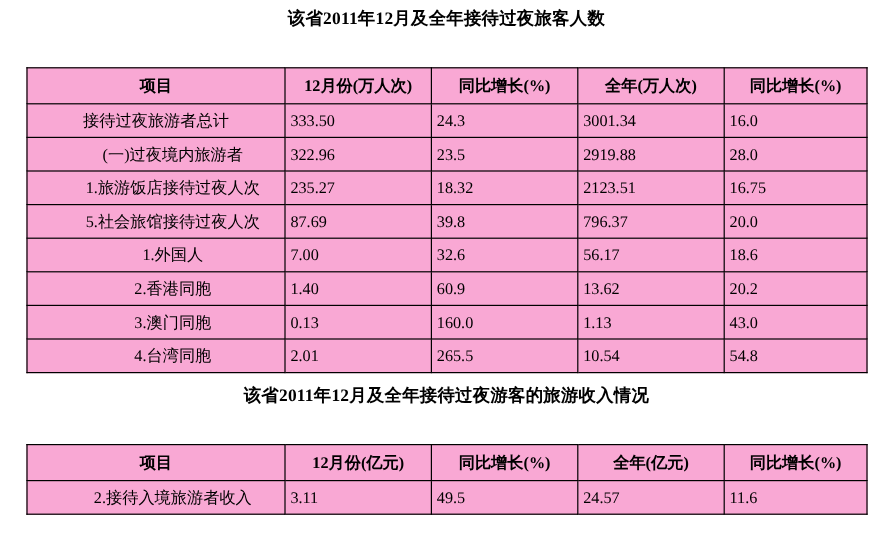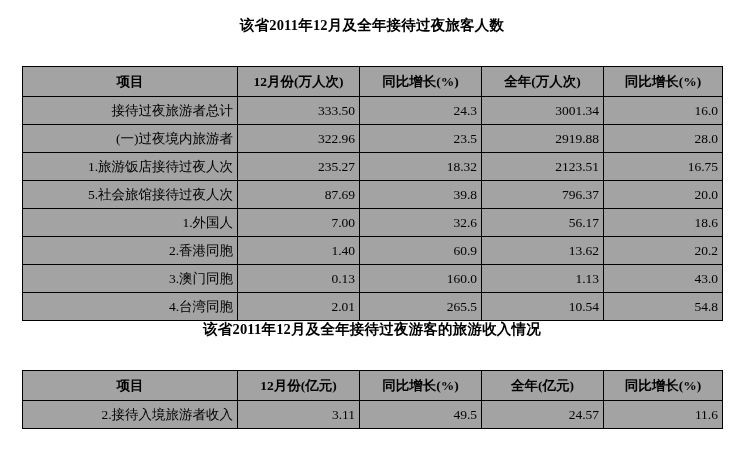--- a/index.html
+++ b/index.html
@@ -19,62 +19,62 @@
     position: relative;
     width: 745px;
     height: 456px;
     box-sizing: border-box;
   }
   .table-block {
     position: absolute;
     left: 22px;
     width: 700px;
   }
-  #block1 { top: 16px; }
+  #block1 { top: 6px; }
   #block2 { top: 320px; }
 
   .tbl-title {
     text-align: center;
     font-weight: bold;
     font-size: 14.5px;
     letter-spacing: 0.2px;
     margin-bottom: 6px;
     white-space: nowrap;
   }
   table.data {
     border-collapse: collapse;
     width: 700px;
     table-layout: fixed;
-    background: #a3a3a3;
+    background: #f9a8d4;
     margin-top: 31px;
   }
   table.data td, table.data th {
     border: 1px solid #000;
     font-weight: normal;
     font-size: 13.5px;
     height: 27px;
     padding: 0 4px;
     vertical-align: middle;
   }
   table.data thead td {
     text-align: center;
     font-weight: bold;
     font-size: 13.5px;
     height: 29px;
   }
   td.item {
-    text-align: right;
+    text-align: center;
     padding-left: 10px;
     white-space: nowrap;
   }
   td.item.indent1 {
     padding-left: 32px;
   }
   td.num {
-    text-align: right;
+    text-align: left;
     font-family: "Liberation Serif", "DejaVu Serif", serif;
   }
   col.c-item  { width: 215px; }
   col.c-m     { width: 122px; }
   col.c-mg    { width: 122px; }
   col.c-y     { width: 122px; }
   col.c-yg    { width: 119px; }
 </style>
 </head>
 <body>

